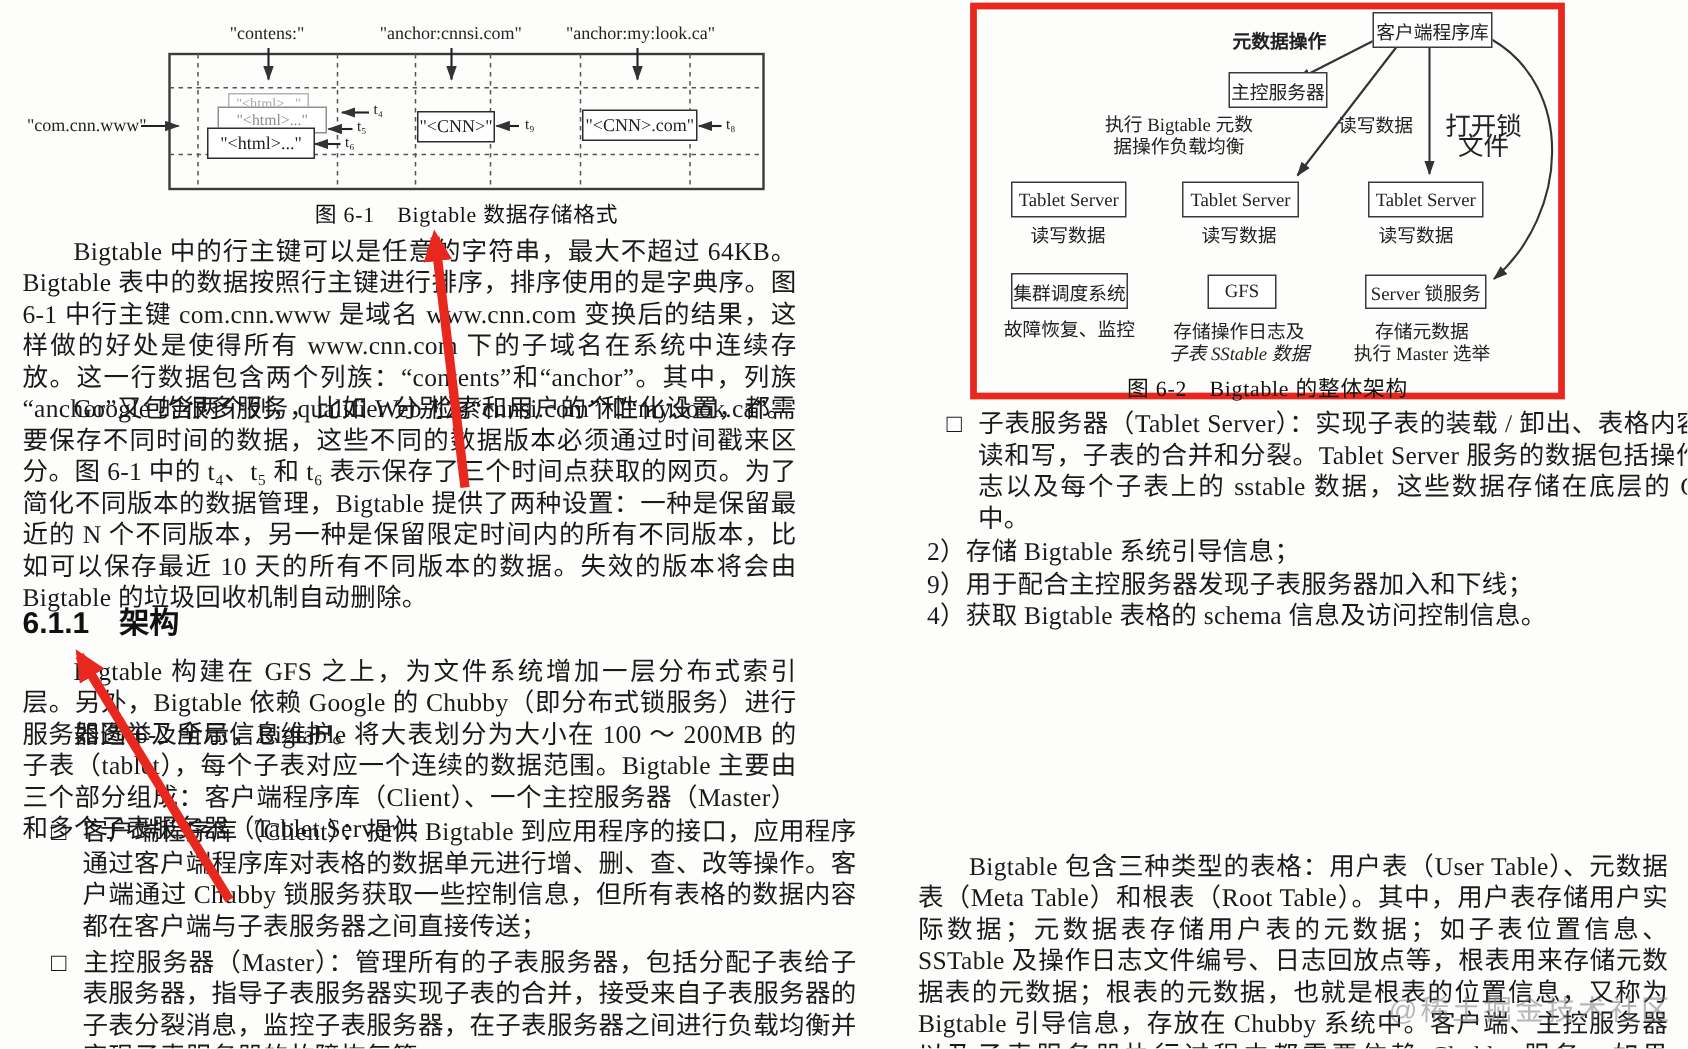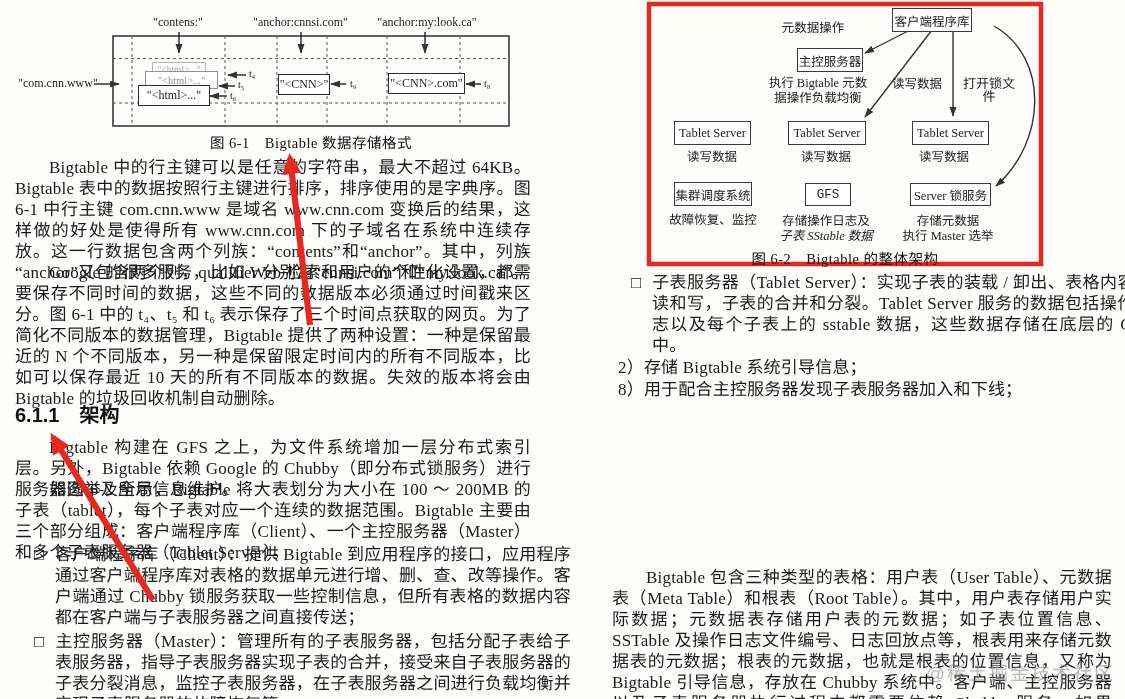--- a/index.html
+++ b/index.html
@@ -109,60 +109,61 @@
   <div class="txt indent" style="left:15px;top:437px;width:516px;">Bigtable 构建在 GFS 之上，为文件系统增加一层分布式索引层。另外，Bigtable 依赖 Google 的 Chubby（即分布式锁服务）进行服务器选举及全局信息维护。</div>
   <div class="txt indent" style="left:15px;top:479px;width:516px;">如图 6-2 所示，Bigtable 将大表划分为大小在 100 ～ 200MB 的子表（tablet），每个子表对应一个连续的数据范围。Bigtable 主要由三个部分组成：客户端程序库（Client）、一个主控服务器（Master）和多个子表服务器（Tablet Server）。</div>
   <div class="txt bullet" style="left:15px;top:544px;width:516px;">
     <span class="glyph">□</span><span class="btxt">客户端程序库（Client）：提供 Bigtable 到应用程序的接口，应用程序通过客户端程序库对表格的数据单元进行增、删、查、改等操作。客户端通过 Chubby 锁服务获取一些控制信息，但所有表格的数据内容都在客户端与子表服务器之间直接传送；</span>
   </div>
   <div class="txt bullet" style="left:15px;top:631px;width:516px;">
     <span class="glyph">□</span><span class="btxt">主控服务器（Master）：管理所有的子表服务器，包括分配子表给子表服务器，指导子表服务器实现子表的合并，接受来自子表服务器的子表分裂消息，监控子表服务器，在子表服务器之间进行负载均衡并实现子表服务器的故障恢复等。</span>
   </div>
 
   <div class="layer">
-    <div class="dbox" style="left:892px;top:8px;width:78px;height:22px;">客户端程序库</div>
-    <div class="dbox" style="left:797px;top:48px;width:64px;height:22px;">主控服务器</div>
+    <div class="dbox" style="left:915px;top:8px;width:78px;height:22px;">客户端程序库</div>
+    <div class="dbox" style="left:819px;top:48px;width:64px;height:22px;">主控服务器</div>
 
-    <div class="fig-label" style="left:780px;top:22px;width:66px;font-size:12.5px;">元数据操作</div>
-    <div class="cap2" style="left:768px;top:76px;width:100px;">
+    <div class="fig-label" style="left:820px;top:22px;width:66px;font-size:12.5px;font-weight:bold;">元数据操作</div>
+    <div class="cap2" style="left:736px;top:76px;width:100px;">
       <span style="display:block;">执行 Bigtable 元数</span>
       <span style="display:block;">据操作负载均衡</span>
     </div>
     <div class="fig-label" style="left:891px;top:78px;width:52px;font-size:12.5px;">读写数据</div>
-    <div class="fig-label" style="left:957px;top:78px;width:64px;font-size:13px;font-family:Liberation Mono, monospace;">打开锁文件</div>
+    <div class="fig-label" style="left:957px;top:78px;width:64px;font-size:17px;">打开锁文件</div>
 
     <div class="dbox" style="left:674px;top:121px;width:75px;height:22px;">Tablet Server</div>
     <div class="dbox" style="left:788px;top:121px;width:76px;height:22px;">Tablet Server</div>
     <div class="dbox" style="left:912px;top:121px;width:75px;height:22px;">Tablet Server</div>
 
     <div class="fig-label" style="left:685px;top:151px;width:54px;font-size:12.5px;">读写数据</div>
     <div class="fig-label" style="left:799px;top:151px;width:54px;font-size:12.5px;">读写数据</div>
     <div class="fig-label" style="left:917px;top:151px;width:54px;font-size:12.5px;">读写数据</div>
 
     <div class="dbox" style="left:674px;top:182px;width:76px;height:22px;">集群调度系统</div>
-    <div class="dbox" style="left:805px;top:183px;width:44px;height:21px;font-family:Liberation Mono, monospace;">GFS</div>
+    <div class="dbox" style="left:805px;top:183px;width:44px;height:21px;">GFS</div>
     <div class="dbox" style="left:910px;top:183px;width:79px;height:21px;">Server 锁服务</div>
 
     <div class="fig-label" style="left:668px;top:214px;width:90px;font-size:12.5px;">故障恢复、监控</div>
     <div class="cap2" style="left:775px;top:214px;width:102px;">
       <span style="display:block;">存储操作日志及</span>
       <span style="display:block;font-style:italic;">子表 SStable 数据</span>
     </div>
     <div class="cap2" style="left:895px;top:214px;width:106px;">
       <span style="display:block;">存储元数据</span>
       <span style="display:block;">执行 Master 选举</span>
     </div>
 
     <div class="fig-caption" style="left:655px;top:247px;width:380px;">图 6-2　Bigtable 的整体架构</div>
   </div>
 
   <div class="txt bullet" style="left:612px;top:272px;width:500px;">
     <span class="glyph">□</span><span class="btxt">子表服务器（Tablet Server）：实现子表的装载 / 卸出、表格内容的读和写，子表的合并和分裂。Tablet Server 服务的数据包括操作日志以及每个子表上的 sstable 数据，这些数据存储在底层的 GFS 中。</span>
   </div>
   <div class="txt" style="left:618px;top:357px;width:494px;">
     <div class="list-line">2）存储 Bigtable 系统引导信息；</div>
-    <div class="list-line">8）用于配合主控服务器发现子表服务器加入和下线；</div>
+    <div class="list-line">9）用于配合主控服务器发现子表服务器加入和下线；</div>
+    <div class="list-line">4）获取 Bigtable 表格的 schema 信息及访问控制信息。</div>
   </div>
   <div class="txt indent" style="left:612px;top:567px;width:500px;">Bigtable 包含三种类型的表格：用户表（User Table）、元数据表（Meta Table）和根表（Root Table）。其中，用户表存储用户实际数据；元数据表存储用户表的元数据；如子表位置信息、SSTable 及操作日志文件编号、日志回放点等，根表用来存储元数据表的元数据；根表的元数据，也就是根表的位置信息，又称为 Bigtable 引导信息，存放在 Chubby 系统中。客户端、主控服务器以及子表服务器执行过程中都需要依赖 Chubby 服务，如果 Chubby 发生故障，Bigtable 系统整体不可用。</div>
 
   <div id="watermark">@稀土掘金技术社区</div>
 
 </div>
 
 </body></html>

